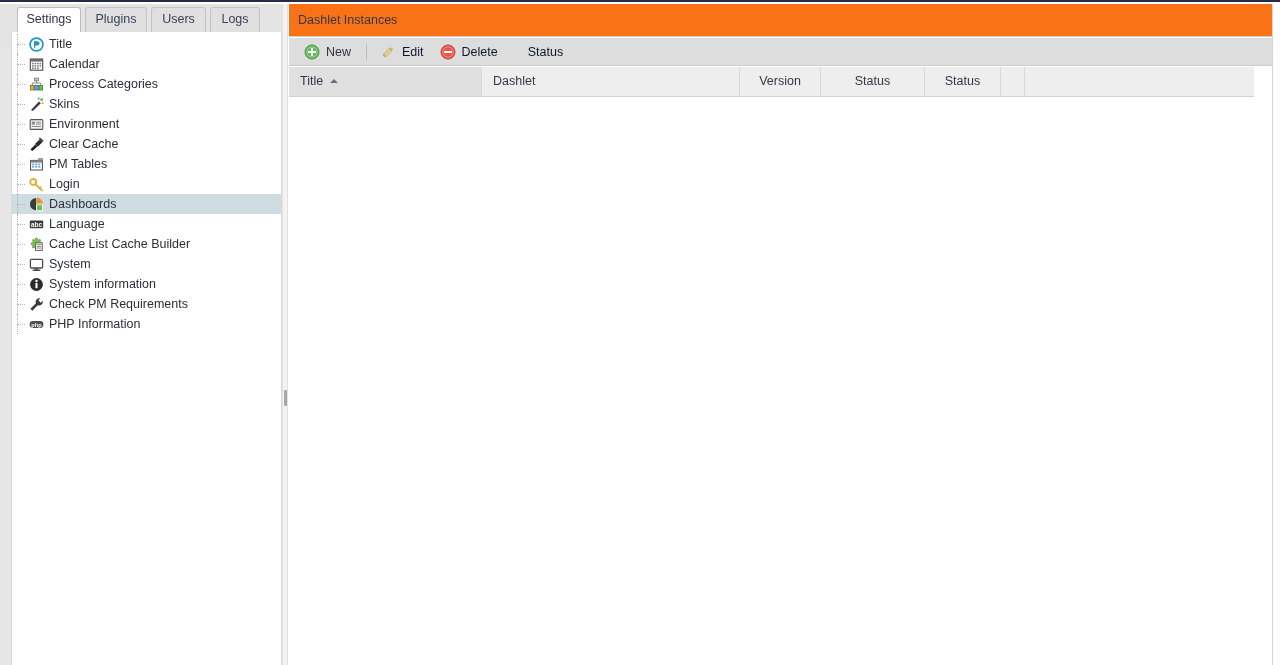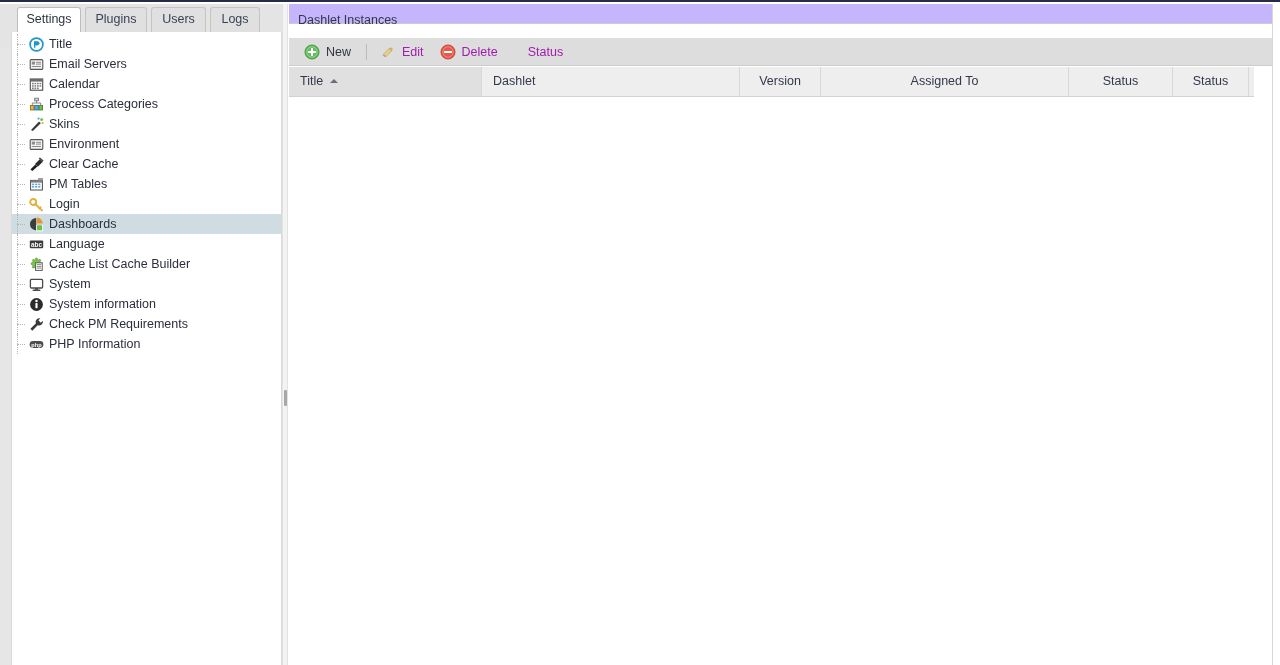--- a/index.html
+++ b/index.html
@@ -169,24 +169,24 @@
     height: 663px;
     background: #ffffff;
     box-sizing: border-box;
   }
 
   #panel-title {
     position: absolute;
     left: 0;
     top: 0;
     right: 8px;
-    height: 20px;
+    height: 33px;
     line-height: 33px;
     padding-left: 9px;
-    background: #c4b5fd;
+    background: #f97316;
     border-bottom: 1px solid #cdcdcd;
     box-sizing: border-box;
     font-size: 12.5px;
     color: #33384a;
   }
 
   
   #toolbar {
     position: absolute;
     left: 0;
@@ -206,21 +206,21 @@
     height: 22px;
     padding: 0 7px;
     margin-right: 2px;
     border-radius: 3px;
     cursor: pointer;
     font-size: 12.5px;
     color: #2f3440;
     white-space: nowrap;
   }
   .tb-btn.disabled {
-    color: #a21caf;
+    color: #0f172a;
     cursor: default;
     text-align: center;
   }
   .tb-btn .tb-icon {
     width: 16px;
     height: 16px;
     margin-right: 6px;
     flex: 0 0 16px;
   }
   .tb-sep {
@@ -308,29 +308,20 @@
 
     <div id="tree-panel">
       <div id="tree">
           <div class="tree-item"><span class="tree-icon">
               <svg width="15" height="15" viewBox="0 0 15 15">
                 <circle cx="7.5" cy="7.5" r="6.4" fill="none" stroke="#2196c9" stroke-width="1.7"></circle>
                 <path d="M5.8 4.2h2.6a2.1 2.1 0 0 1 0 4.2H5.8z" fill="#2196c9"></path>
                 <rect x="5" y="4.2" width="1.3" height="6.6" fill="#2196c9"></rect>
               </svg>
             </span><span class="tree-label">Title</span></div>
-          <div class="tree-item"><span class="tree-icon">
-              <svg width="15" height="15" viewBox="0 0 15 15">
-                <rect x="1.2" y="2.6" width="12.6" height="9.8" rx="1" fill="#f2f2f2" stroke="#565656" stroke-width="1.1"></rect>
-                <rect x="2.8" y="4.6" width="3.2" height="3" fill="#8c8c8c"></rect>
-                <rect x="7" y="4.8" width="5" height="1" fill="#8c8c8c"></rect>
-                <rect x="7" y="6.6" width="5" height="1" fill="#8c8c8c"></rect>
-                <rect x="2.8" y="9" width="9.2" height="1" fill="#8c8c8c"></rect>
-              </svg>
-            </span><span class="tree-label">Email Servers</span></div>
           <div class="tree-item"><span class="tree-icon">
               <svg width="15" height="15" viewBox="0 0 15 15">
                 <rect x="1.3" y="2" width="12.4" height="11.2" fill="#ffffff" stroke="#4a4a4a" stroke-width="1.1"></rect>
                 <rect x="1.3" y="2" width="12.4" height="2.6" fill="#6b6b6b"></rect>
                 <g fill="#7d7d7d">
                   <rect x="3" y="5.8" width="1.7" height="1.5"></rect>
                   <rect x="5.5" y="5.8" width="1.7" height="1.5"></rect>
                   <rect x="8" y="5.8" width="1.7" height="1.5"></rect>
                   <rect x="10.5" y="5.8" width="1.7" height="1.5"></rect>
                   <rect x="3" y="8.2" width="1.7" height="1.5"></rect>
@@ -503,21 +494,20 @@
 
       <div class="tb-btn disabled">
         <span>Status</span>
       </div>
     </div>
 
     <div id="grid-header">
         <div class="gcol left sorted" style="width: 193px; flex: 0 0 193px;"><span>Title</span><span class="sort-arrow"></span></div>
         <div class="gcol left" style="width: 258px; flex: 0 0 258px;"><span>Dashlet</span></div>
         <div class="gcol center" style="width: 81px; flex: 0 0 81px;"><span>Version</span></div>
-        <div class="gcol center" style="width: 248px; flex: 0 0 248px;"><span>Assigned To</span></div>
         <div class="gcol center" style="width: 104px; flex: 0 0 104px;"><span>Status</span></div>
         <div class="gcol center" style="width: 76px; flex: 0 0 76px;"><span>Status</span></div>
         <div class="gcol center" style="width: 24px; flex: 0 0 24px;"><span></span></div>
       </div>
 
     <div id="grid-body"></div>
 
     <div id="scroll-gutter"></div>
   </div>
 </div>

